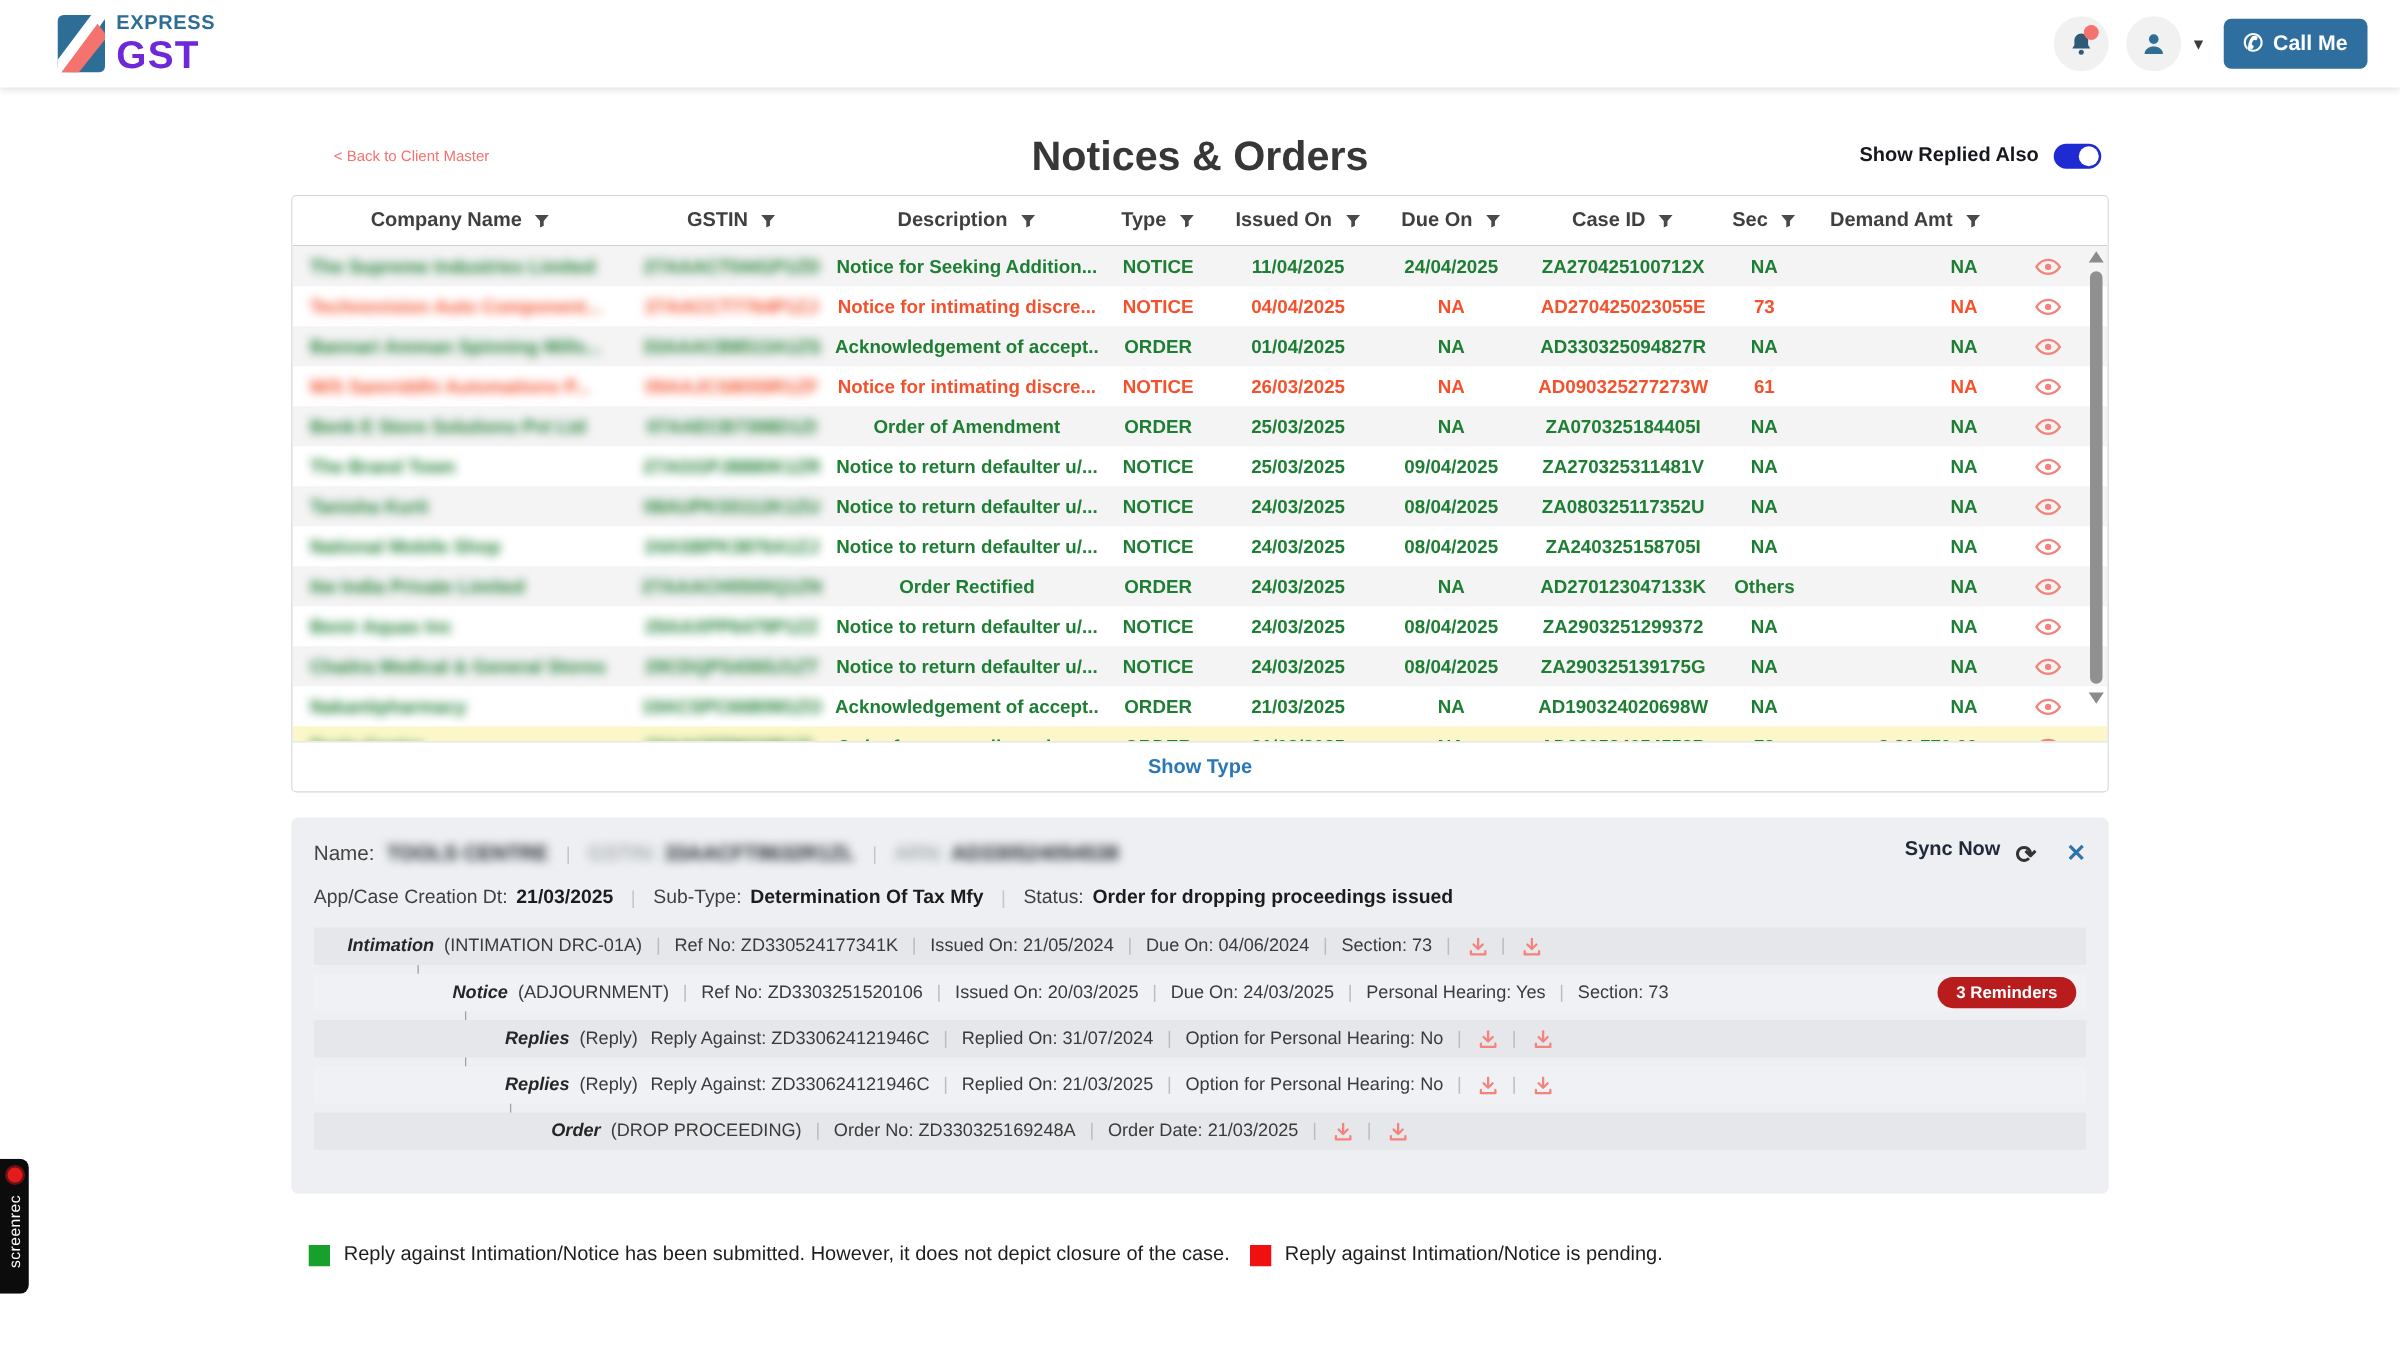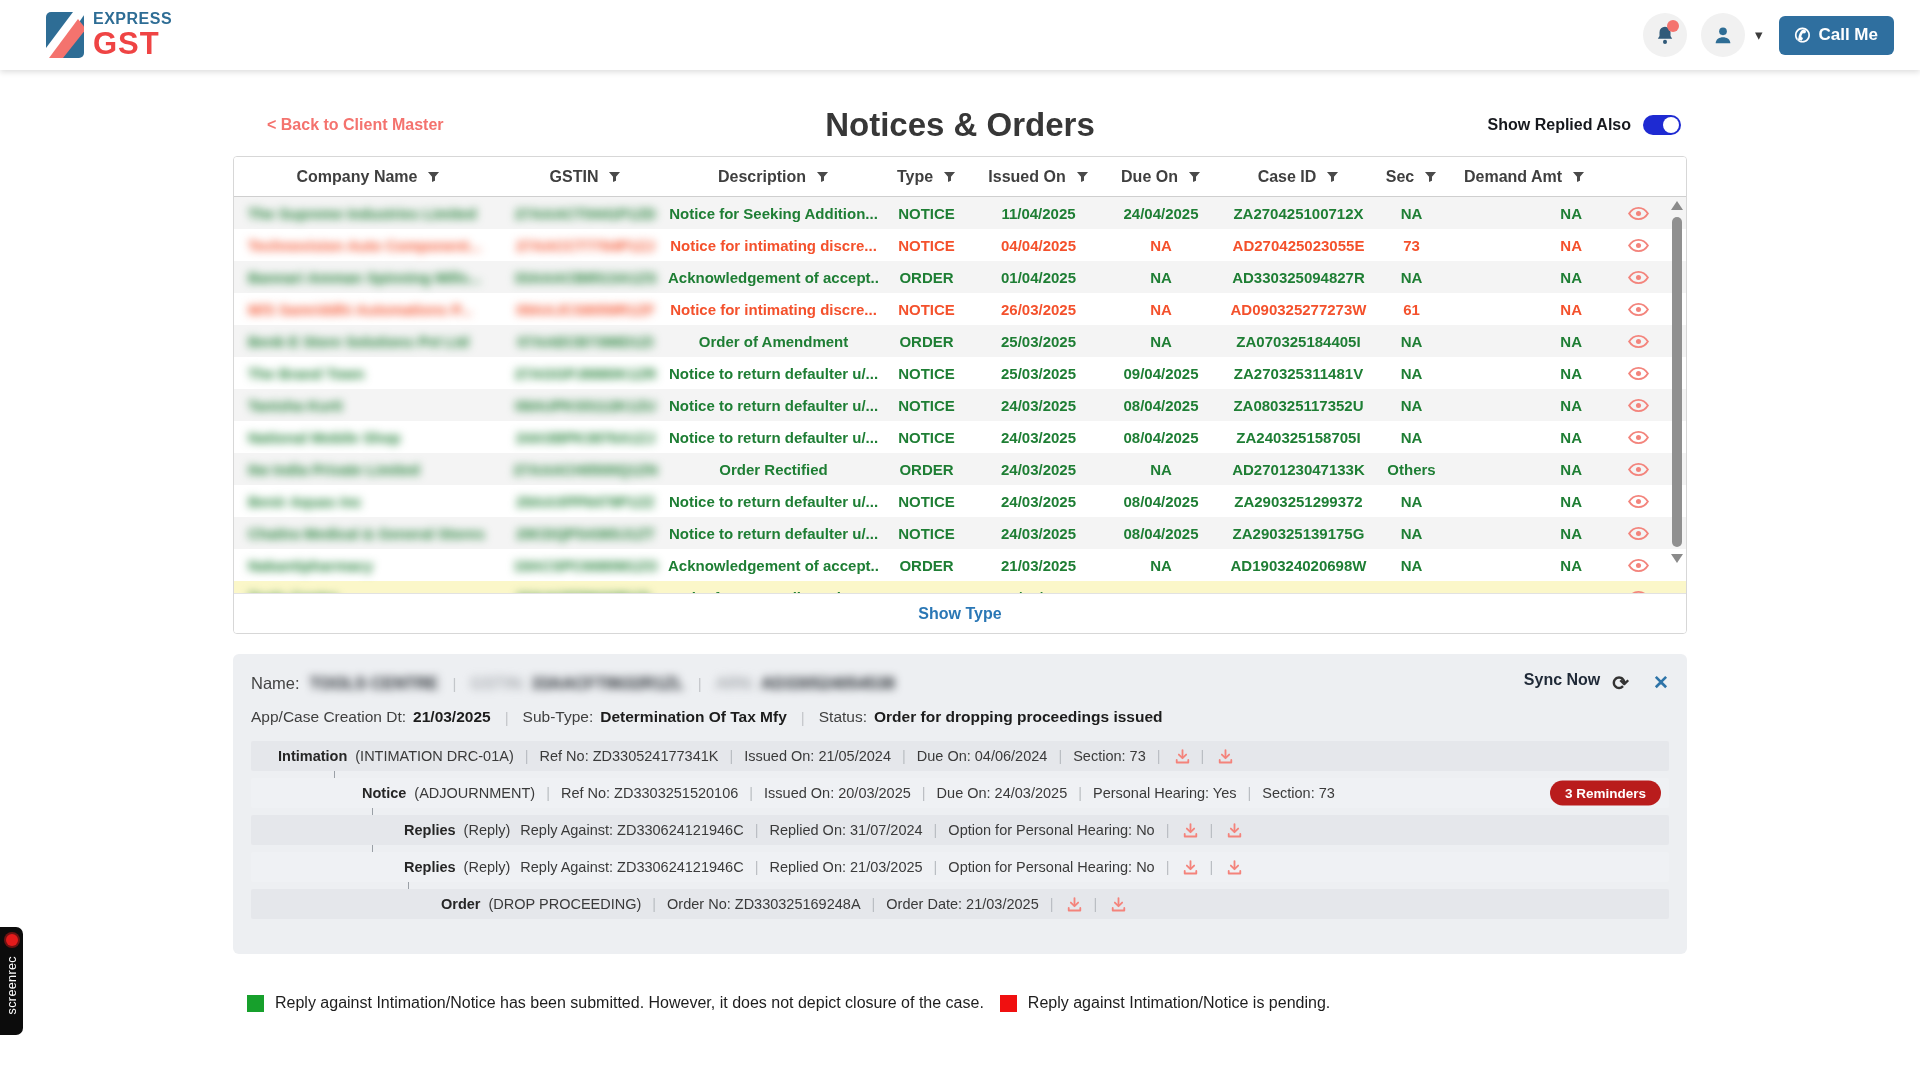--- a/index.html
+++ b/index.html
@@ -5,35 +5,35 @@
   * { box-sizing: border-box; margin: 0; padding: 0; }
   html,body { width:1920px; height:1080px; overflow:hidden; background:#fff;
     font-family:"Liberation Sans", sans-serif; }
 
   
   .topbar { height:70px; display:flex; align-items:center; padding:0 26px 0 46px;
     background:#fff; box-shadow:0 2px 6px rgba(0,0,0,.14); position:relative; z-index:5; }
   .logo { display:flex; align-items:center; gap:9px; }
   .logo-text { line-height:1; }
   .logo-express { color:#2e6d95; font-weight:700; font-size:16px; letter-spacing:.5px; }
-  .logo-gst { color:#ef4444; font-weight:700; font-size:31px; letter-spacing:1px; margin-top:1px; }
+  .logo-gst { color:#6d28d9; font-weight:700; font-size:31px; letter-spacing:1px; margin-top:1px; }
   .top-right { margin-left:auto; display:flex; align-items:center; gap:14px; }
   .icon-circle { width:44px; height:44px; border-radius:50%; background:#f1f1f1;
     display:flex; align-items:center; justify-content:center; position:relative; cursor:pointer; }
   .bell-dot { position:absolute; top:7px; right:8px; width:12px; height:12px;
     border-radius:50%; background:#f4736e; }
   .chevron { color:#3c3c3c; font-size:15px; margin:0 2px 0 -4px; cursor:pointer; }
   .callme { display:flex; align-items:center; gap:8px; background:#2f6f9f; color:#fff;
     font-weight:700; font-size:17px; padding:8px 16px; border-radius:6px; border:none; cursor:pointer; }
   .callme .phone-glyph { font-size:19px; }
 
   
   .container { width:1454px; margin:0 auto; }
   .page-head { margin-top:36px; position:relative; height:38px; display:flex; align-items:center; }
-  .back-link { position:absolute; left:34px; color:#f4736e; font-size:16px; font-weight:700; cursor:pointer; }
+  .back-link { position:absolute; left:34px; color:#f4736e; font-size:12px; font-weight:400; cursor:pointer; }
   .page-title { position:absolute; left:0; right:0; text-align:center; font-size:33px;
     font-weight:700; color:#373737; }
   .toggle-wrap { position:absolute; right:6px; display:flex; align-items:center; gap:12px; }
   .toggle-label { font-size:16px; font-weight:600; color:#16181d; }
   .switch { width:38px; height:20px; border-radius:10px; background:#1e2ad2; position:relative; cursor:pointer; }
   .switch .knob { position:absolute; top:2px; right:2px; width:16px; height:16px;
     border-radius:50%; background:#fff; }
 
   
   .table-card { margin-top:12px; border:1px solid #d7d7d7; border-radius:4px;
@@ -76,21 +76,21 @@
   .sync-label { font-size:16px; font-weight:600; color:#1f2937; cursor:pointer; }
   .refresh-glyph { font-size:20px; font-weight:700; color:#333; cursor:pointer; margin-left:-12px; }
   .close-glyph { font-size:19px; font-weight:700; color:#2e74a8; cursor:pointer; }
   .d-row2 { margin-top:13px; font-size:15.5px; color:#3f3f3f; display:flex; align-items:center; }
   .d-row2 .val { font-weight:700; color:#1c1c1c; margin-left:7px; }
   .thread { margin-top:15px; position:relative; }
   .t-row { position:relative; height:30px; margin-top:7px; display:flex; align-items:center;
     font-size:14.5px; color:#3a3a3a; border-radius:2px; z-index:1; }
   .t-dark { background:#e5e7eb; }
   .t-light { background:#eff1f4; }
-  .t-label { font-weight:700; color:#262626; }
+  .t-label { font-weight:700; color:#262626;font-style:italic; }
   .t-sub { margin-left:8px; }
   .t-prefix { margin-left:10px; }
   .t-sep { color:#b9bdc2; margin:0 11px; }
   .t-dl { display:flex; align-items:center; margin-left:3px; cursor:pointer; }
   .t-badge { position:absolute; right:8px; top:50%; transform:translateY(-50%);
     background:#b91c1c; color:#fff; font-size:13.5px; font-weight:700;
     padding:5px 15px; border-radius:15px; cursor:pointer; }
   .elbow { position:absolute; border-left:1px solid #9aa0a6; border-bottom:1px solid #9aa0a6; z-index:0; }
 
   

